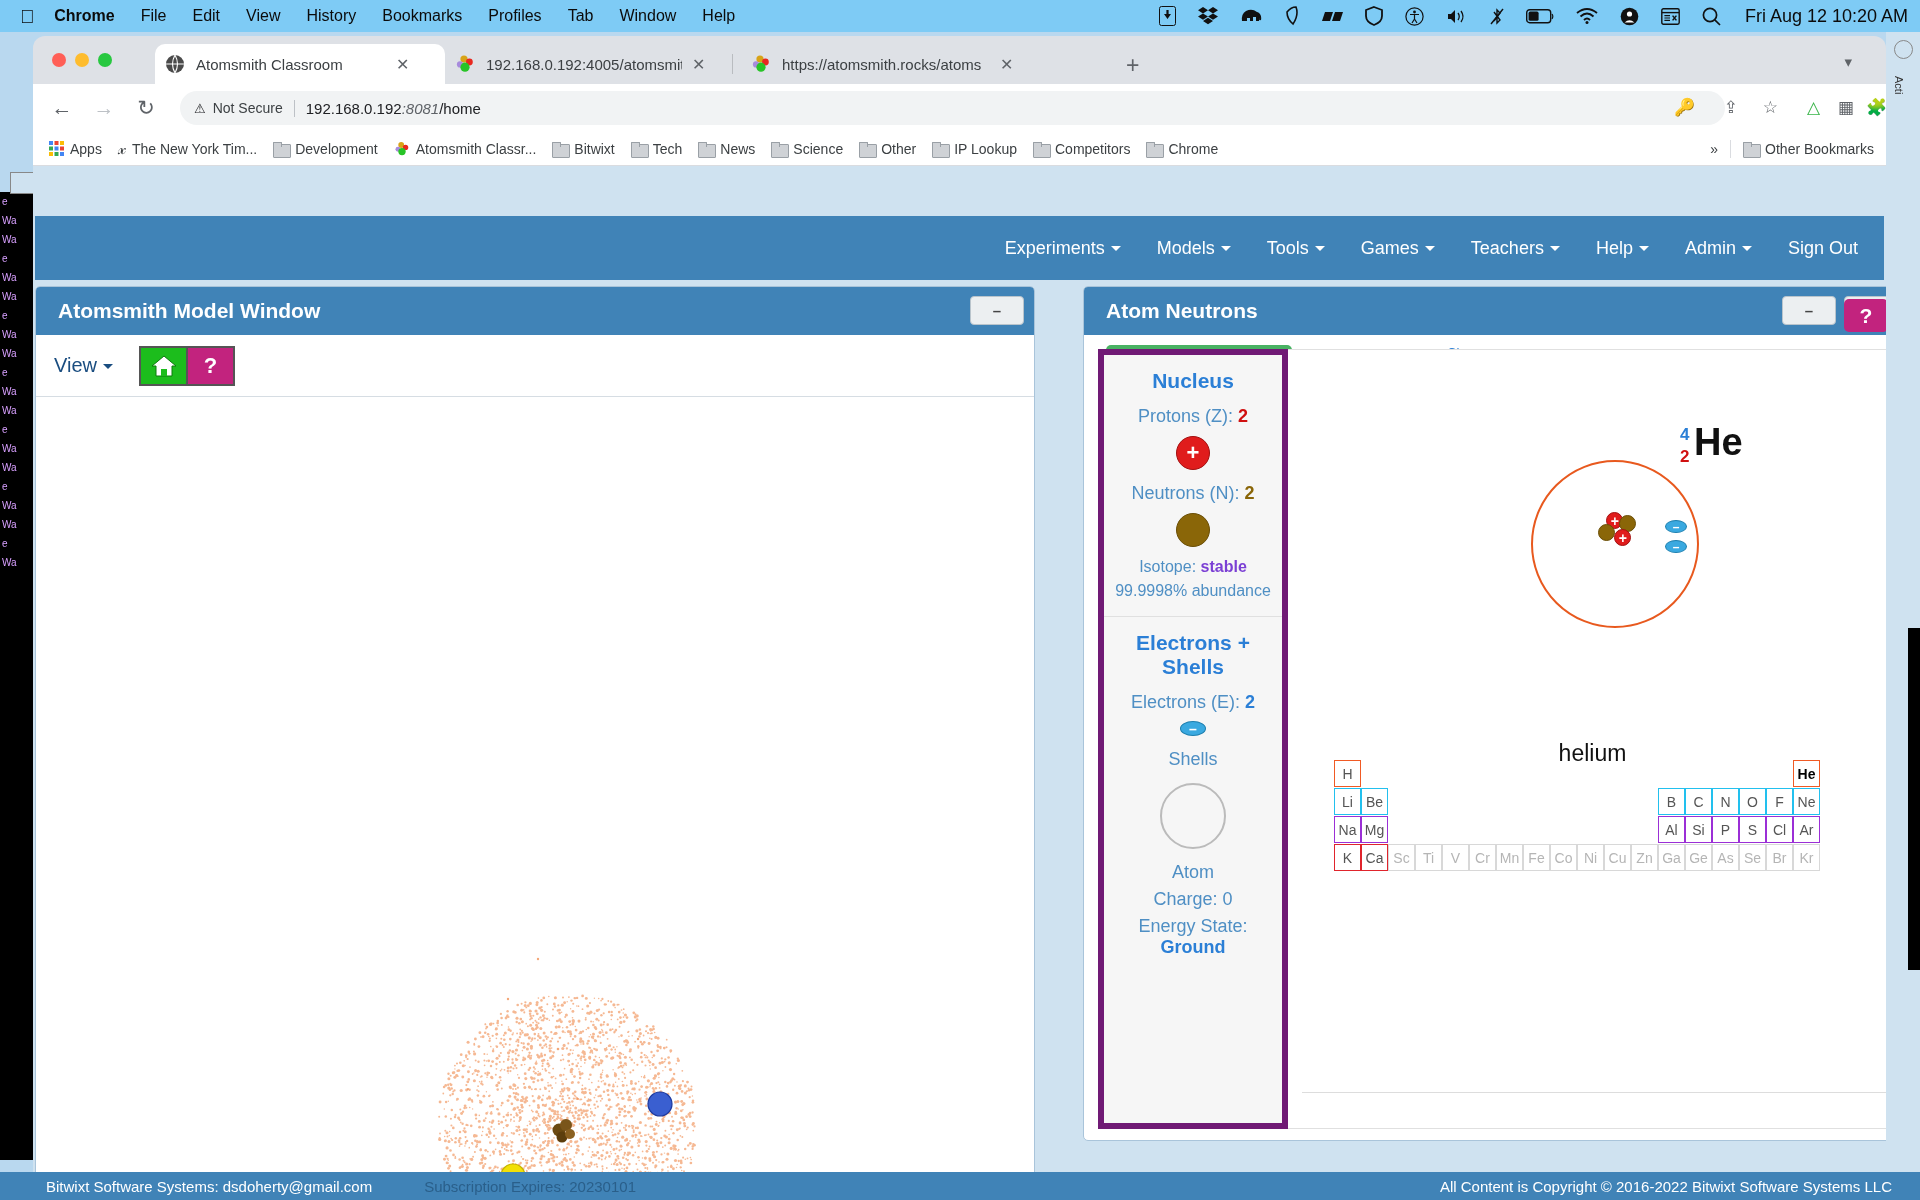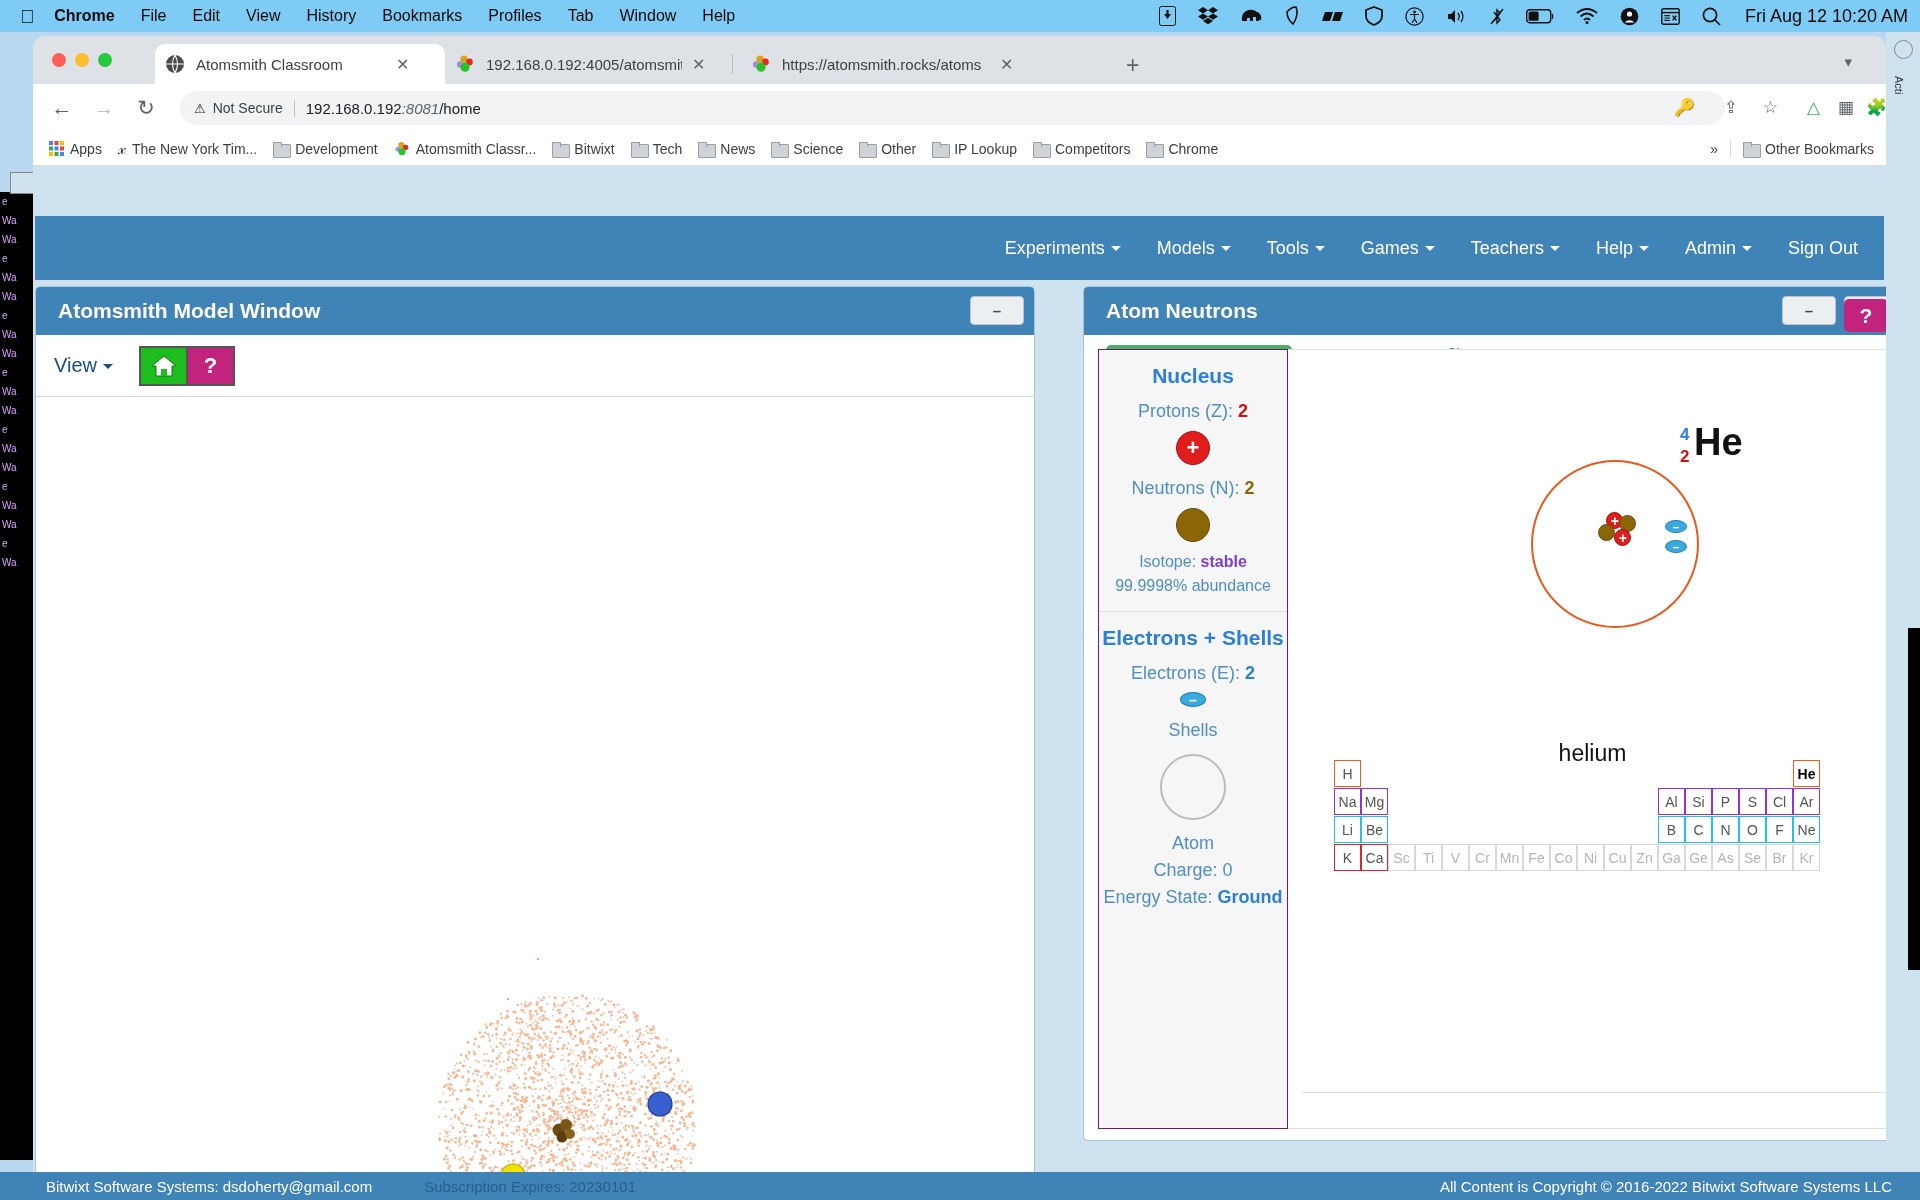--- a/index.html
+++ b/index.html
@@ -140,21 +140,21 @@
   #azx .ax { position: absolute; left: 0; top: 3px; font-size: 13px; color: #2b7fd6; }
   #azx .zx { position: absolute; left: 0; top: 24px; font-size: 13px; color: #d01010; font-weight: bold; }
   #azx .xx { position: absolute; left: 11px; top: 2px; font-size: 31px; font-weight: bold; color: #111; }
   #azx .cx { position: absolute; left: 34px; top: 1px; font-size: 13px; color: #2b7fd6; }
   #qa { font-size: 21px; color: #2b7fd6; margin-left: 9px; }
   #bhelp { position: absolute; right: 20px; top: 12px; width: 44px; height: 33px; background: #c2237e;
            border-radius: 5px; color: #fff; font-size: 21px; font-weight: bold;
            display: flex; align-items: center; justify-content: center; }
 
   #bbody { position: absolute; left: 14px; top: 62px; width: 800px; height: 780px; display: flex; }
-  #sidepanel { width: 190px; background: #f6f6f6; border: 1px solid #701a75; text-align: center; }
+  #sidepanel { width: 190px; background: #f6f6f6; border: 6px solid #701a75; text-align: center; }
   .sp-h { color: #2b7fd6; font-size: 21px; font-weight: bold; margin-top: 14px; }
   .sp-l { color: #4f8fc4; font-size: 18px; margin-top: 13px; }
   .sp-l b.red { color: #d01010; }
   .sp-l b.brn { color: #8a6608; }
   .sp-l b.blu { color: #2b7fd6; }
   .proton { width: 34px; height: 34px; border-radius: 50%; background: #e01c1c; margin: 9px auto 0;
             color: #fff; font-size: 22px; font-weight: bold; display: flex; align-items: center; justify-content: center;
             border: 1px solid #a31010; }
   .neutron { width: 34px; height: 34px; border-radius: 50%; background: #8a6608; margin: 9px auto 0; border: 1px solid #6a4e06; }
   .electron { width: 26px; height: 15px; border-radius: 50%; background: #3aa9e0; margin: 8px auto 0;
@@ -3255,58 +3255,58 @@
                 <div class="pcell sp"></div>
                 <div class="pcell sp"></div>
                 <div class="pcell sp"></div>
                 <div class="pcell sp"></div>
                 <div class="pcell sp"></div>
                 <div class="pcell sp"></div>
                 <div class="pcell sp"></div>
                 <div class="pcell orange sel">He</div>
               </div>
               <div class="prow">
+                <div class="pcell cyan">Li</div>
+                <div class="pcell cyan">Be</div>
+                <div class="pcell sp"></div>
+                <div class="pcell sp"></div>
+                <div class="pcell sp"></div>
+                <div class="pcell sp"></div>
+                <div class="pcell sp"></div>
+                <div class="pcell sp"></div>
+                <div class="pcell sp"></div>
+                <div class="pcell sp"></div>
+                <div class="pcell sp"></div>
+                <div class="pcell sp"></div>
+                <div class="pcell cyan">B</div>
+                <div class="pcell cyan">C</div>
+                <div class="pcell cyan">N</div>
+                <div class="pcell cyan">O</div>
+                <div class="pcell cyan">F</div>
+                <div class="pcell cyan">Ne</div>
+              </div>
+              <div class="prow">
                 <div class="pcell purple">Na</div>
                 <div class="pcell purple">Mg</div>
                 <div class="pcell sp"></div>
                 <div class="pcell sp"></div>
                 <div class="pcell sp"></div>
                 <div class="pcell sp"></div>
                 <div class="pcell sp"></div>
                 <div class="pcell sp"></div>
                 <div class="pcell sp"></div>
                 <div class="pcell sp"></div>
                 <div class="pcell sp"></div>
                 <div class="pcell sp"></div>
                 <div class="pcell purple">Al</div>
                 <div class="pcell purple">Si</div>
                 <div class="pcell purple">P</div>
                 <div class="pcell purple">S</div>
                 <div class="pcell purple">Cl</div>
                 <div class="pcell purple">Ar</div>
-              </div>
-              <div class="prow">
-                <div class="pcell cyan">Li</div>
-                <div class="pcell cyan">Be</div>
-                <div class="pcell sp"></div>
-                <div class="pcell sp"></div>
-                <div class="pcell sp"></div>
-                <div class="pcell sp"></div>
-                <div class="pcell sp"></div>
-                <div class="pcell sp"></div>
-                <div class="pcell sp"></div>
-                <div class="pcell sp"></div>
-                <div class="pcell sp"></div>
-                <div class="pcell sp"></div>
-                <div class="pcell cyan">B</div>
-                <div class="pcell cyan">C</div>
-                <div class="pcell cyan">N</div>
-                <div class="pcell cyan">O</div>
-                <div class="pcell cyan">F</div>
-                <div class="pcell cyan">Ne</div>
               </div>
               <div class="prow">
                 <div class="pcell red">K</div>
                 <div class="pcell red">Ca</div>
                 <div class="pcell gray">Sc</div>
                 <div class="pcell gray">Ti</div>
                 <div class="pcell gray">V</div>
                 <div class="pcell gray">Cr</div>
                 <div class="pcell gray">Mn</div>
                 <div class="pcell gray">Fe</div>

